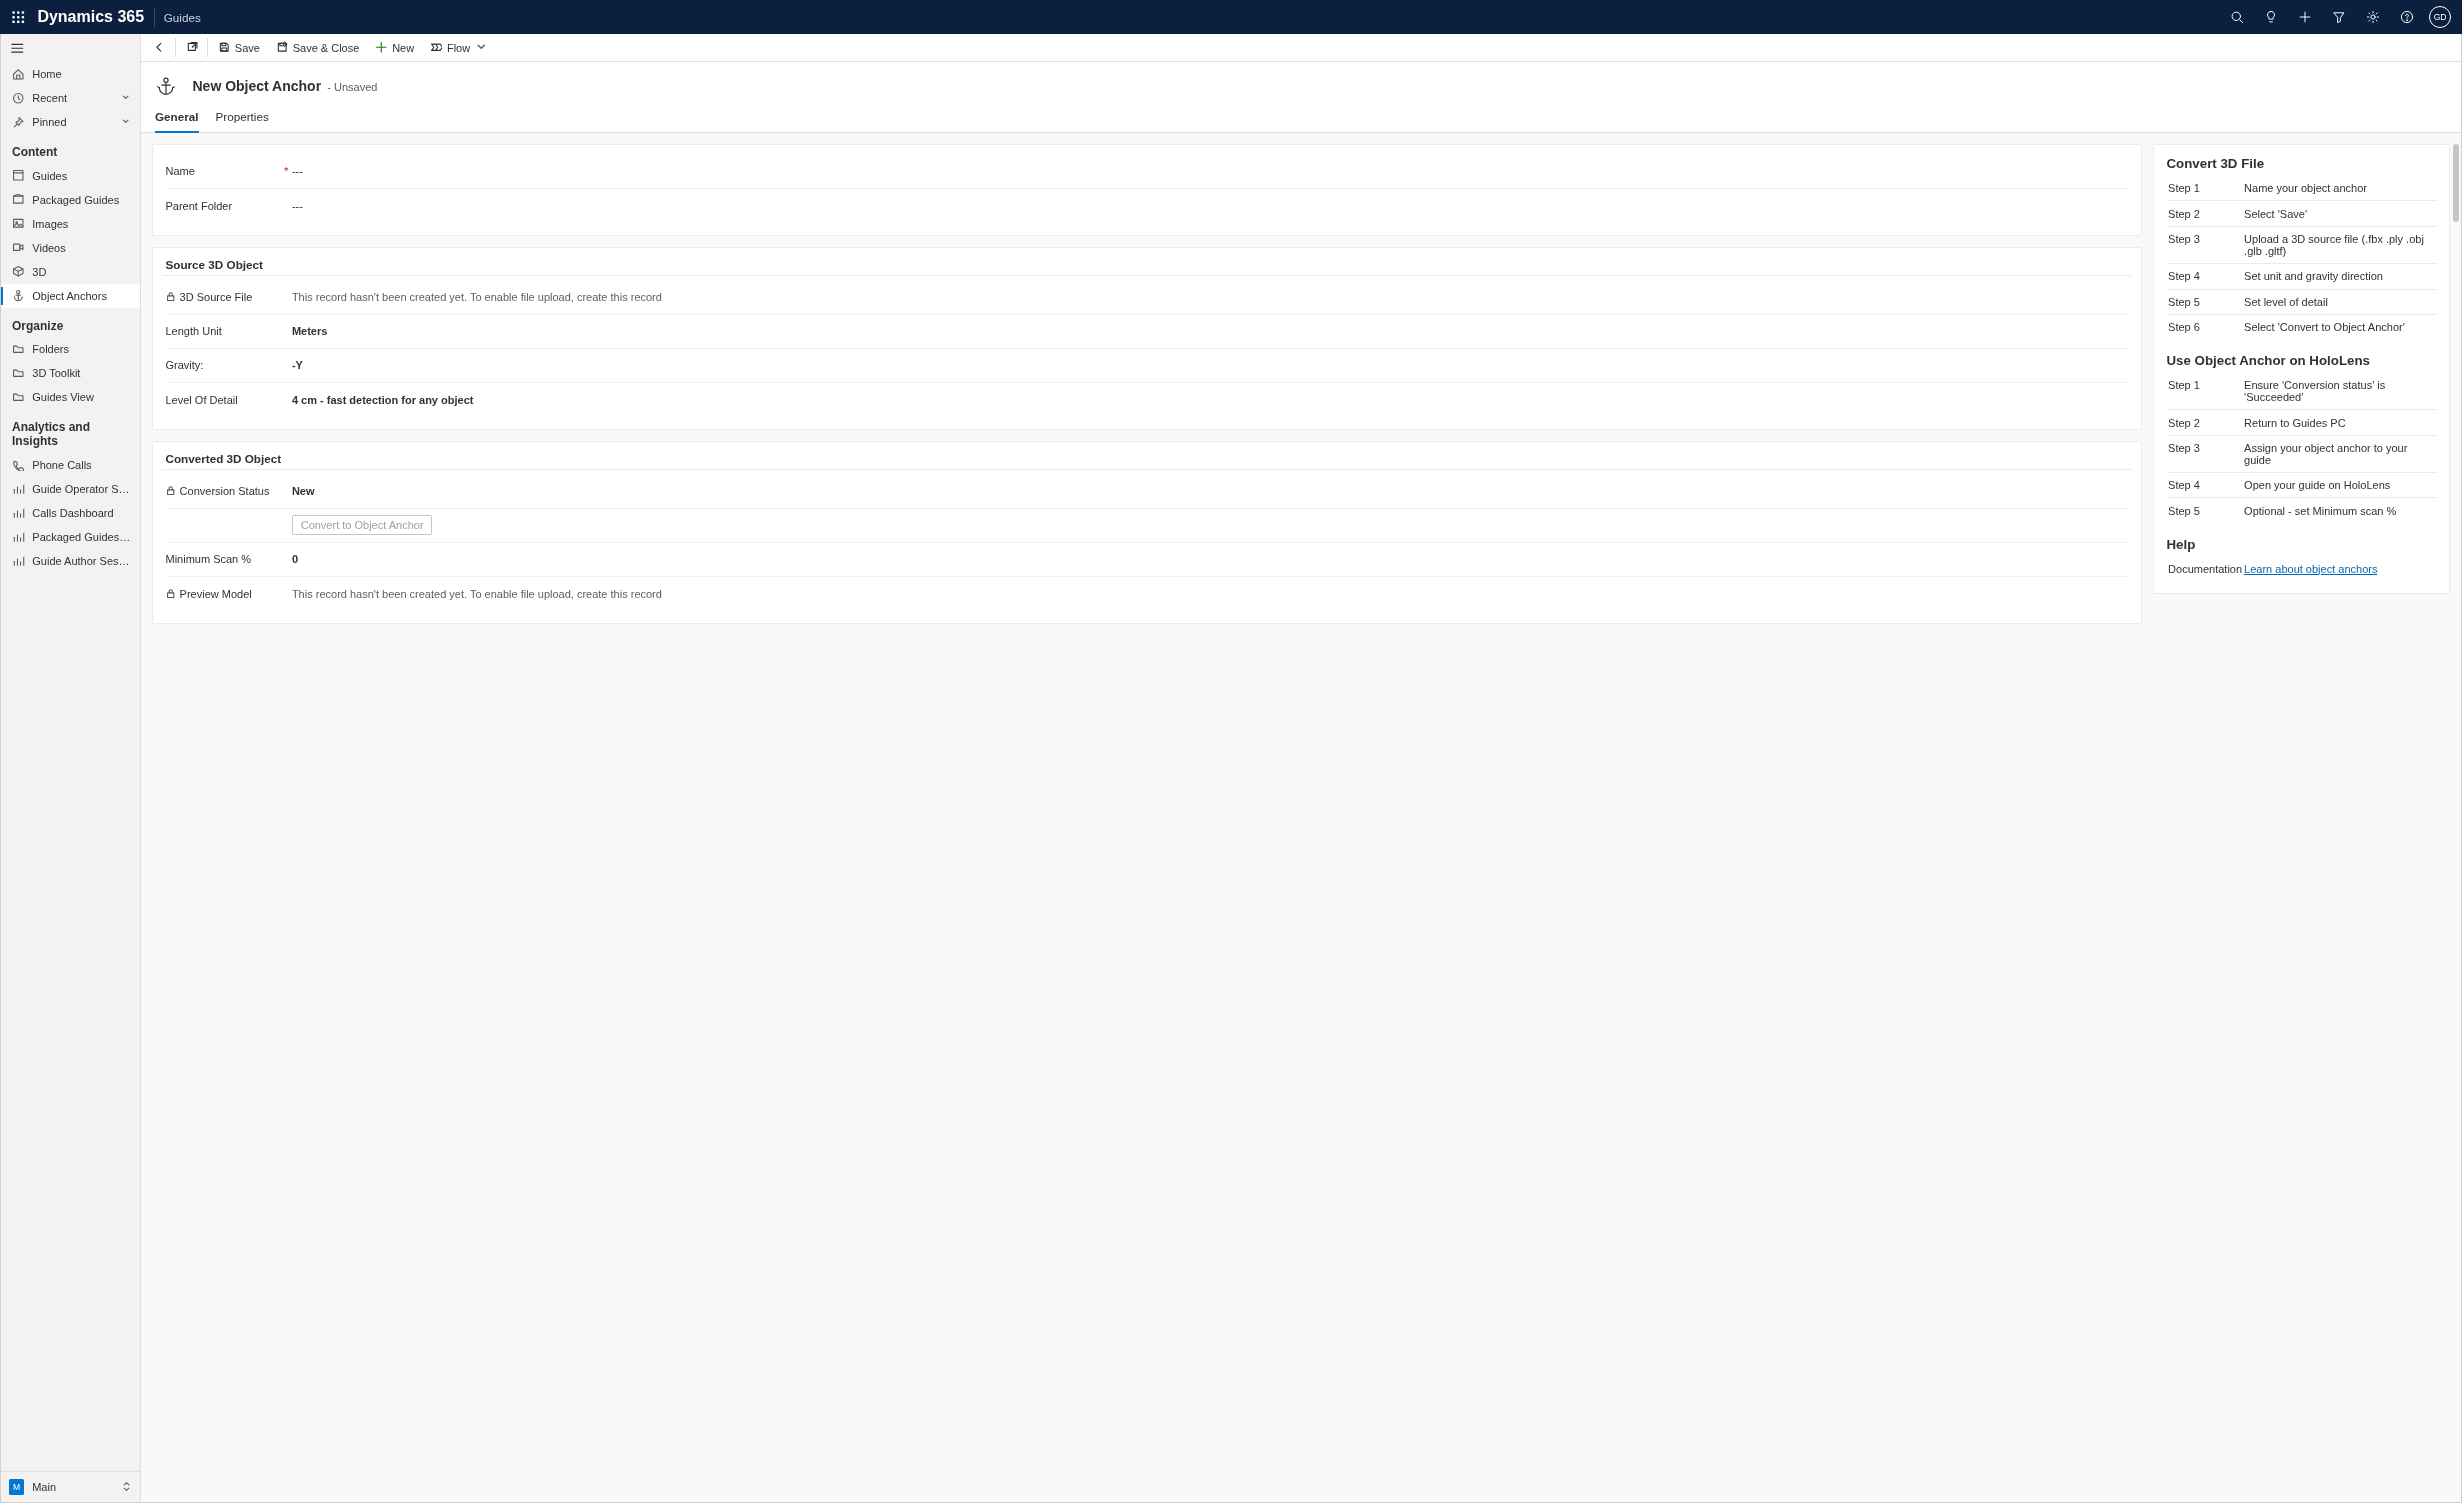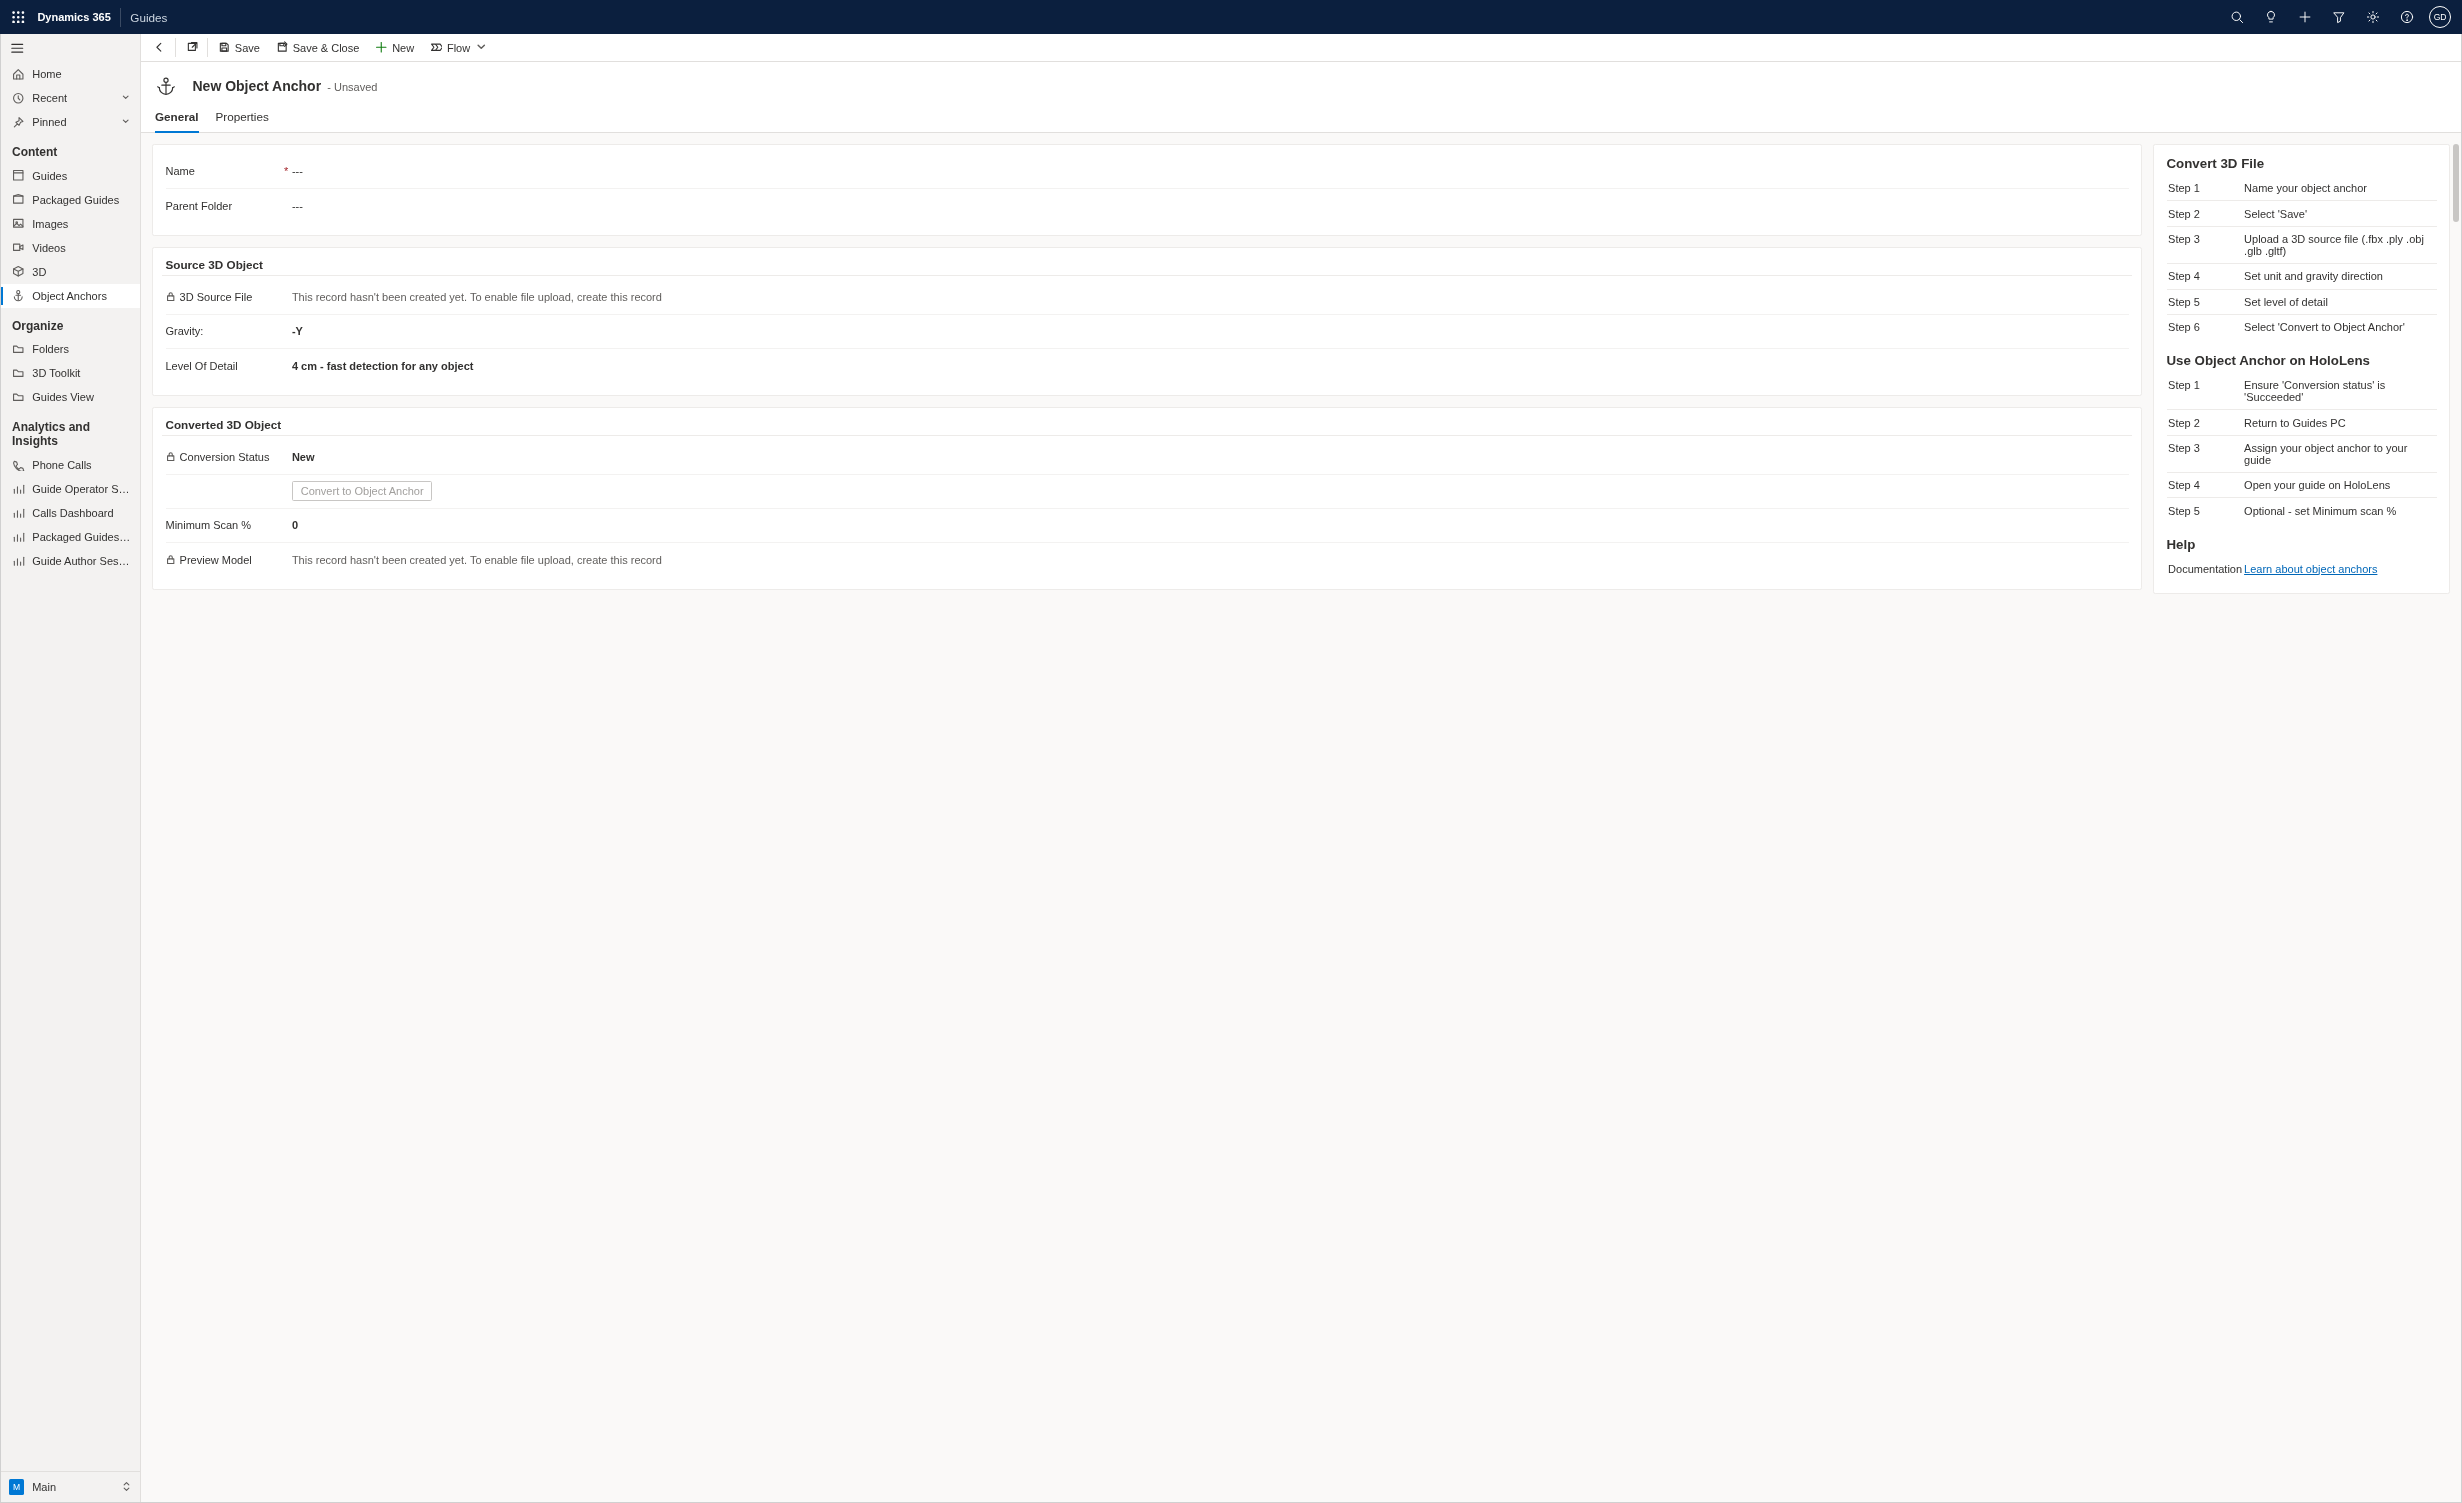--- a/index.html
+++ b/index.html
@@ -1,21 +1,21 @@
 <!DOCTYPE html>
 <html><head>
 <meta charset="utf-8">
 <style>
   * { box-sizing: border-box; margin: 0; padding: 0; }
   html, body { width: 100%; height: 100%; font-family: "Segoe UI", Arial, sans-serif; font-size: 11px; color: #323130; background:#fff; overflow:hidden; }
   
   .topbar { height:34px; background:#0b1f3e; color:#fff; display:flex; align-items:center; padding:0 6.2px; }
   .waffle { width:25px; height:25px; display:flex; align-items:center; justify-content:center; cursor:pointer; }
   .waffle svg { width:12.5px; height:12.5px; }
-  .brand { font-weight:600; font-size:11px; margin-left:6.2px; }
+  .brand { font-weight:600; font-size:16px; margin-left:6.2px; }
   .divider-v { width:0.8px; height:19px; background:#3a4a63; margin:0 9.4px; }
   .app-name { font-size:11.7px; color:#cdd6e1; }
   .topbar-spacer { flex:1; }
   .topbar-actions { display:flex; align-items:center; gap:3.1px; }
   .top-icon { width:31px; height:31px; display:flex; align-items:center; justify-content:center; cursor:pointer; color:#fff; }
   .top-icon svg { width:14px; height:14px; }
   .avatar { width:22px; height:22px; border:0.8px solid #fff; border-radius:50%; display:flex; align-items:center; justify-content:center; font-size:8.6px; margin-left:3.1px; margin-right:4.7px; cursor:pointer; }
   
   .app-frame { position:absolute; top:34px; bottom:0; left:0; right:0; border:0.8px solid #d0d0d0; border-top:none; display:flex; overflow:hidden; }
   
@@ -437,20 +437,27 @@
                     <rect x="2" y="5" width="8" height="6"></rect>
                     <path d="M4 5V3a2 2 0 0 1 4 0v2"></path>
                   </svg></span>
                 <span>3D Source File</span>
               </div>
             <div class="field-req"></div>
             <div class="field-value placeholder">This record hasn't been created yet. To enable file upload, create this record</div>
           </div>
           <div class="field-row">
             <div class="field-label">
+                <span>Length Unit</span>
+              </div>
+            <div class="field-req"></div>
+            <div class="field-value bold">Meters</div>
+          </div>
+          <div class="field-row">
+            <div class="field-label">
                 <span>Gravity:</span>
               </div>
             <div class="field-req"></div>
             <div class="field-value bold">-Y</div>
           </div>
           <div class="field-row">
             <div class="field-label">
                 <span>Level Of Detail</span>
               </div>
             <div class="field-req"></div>

